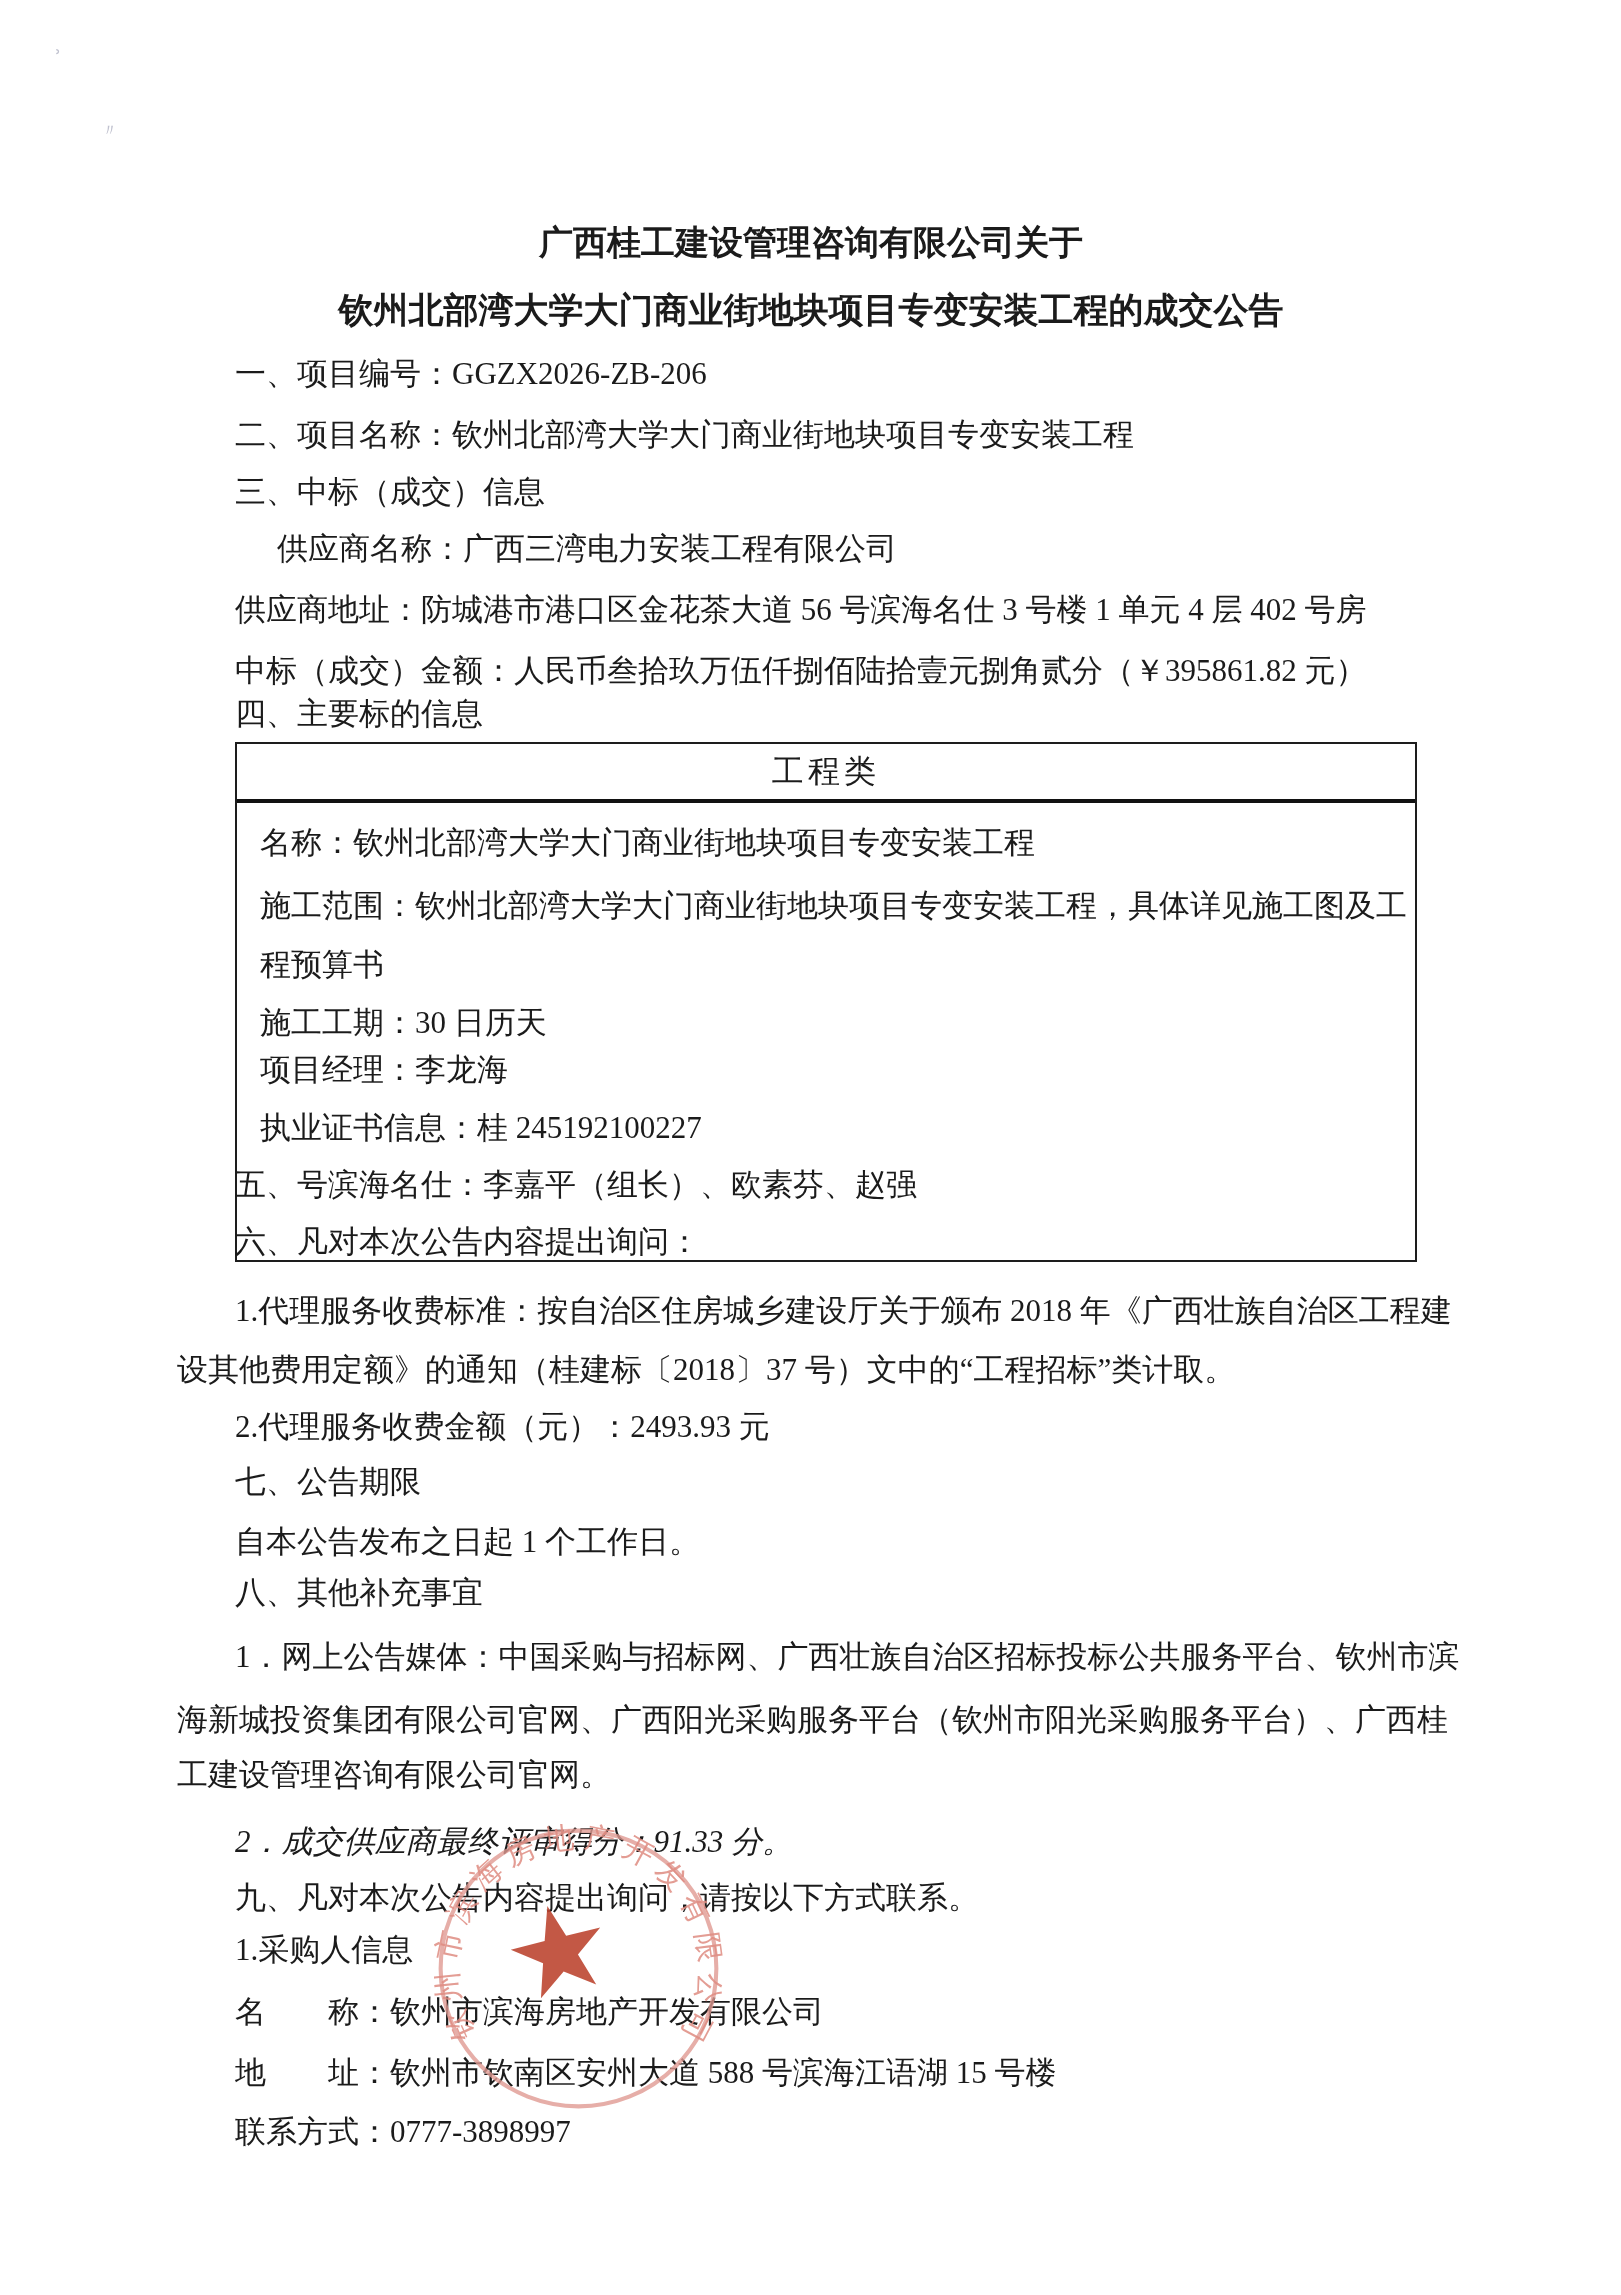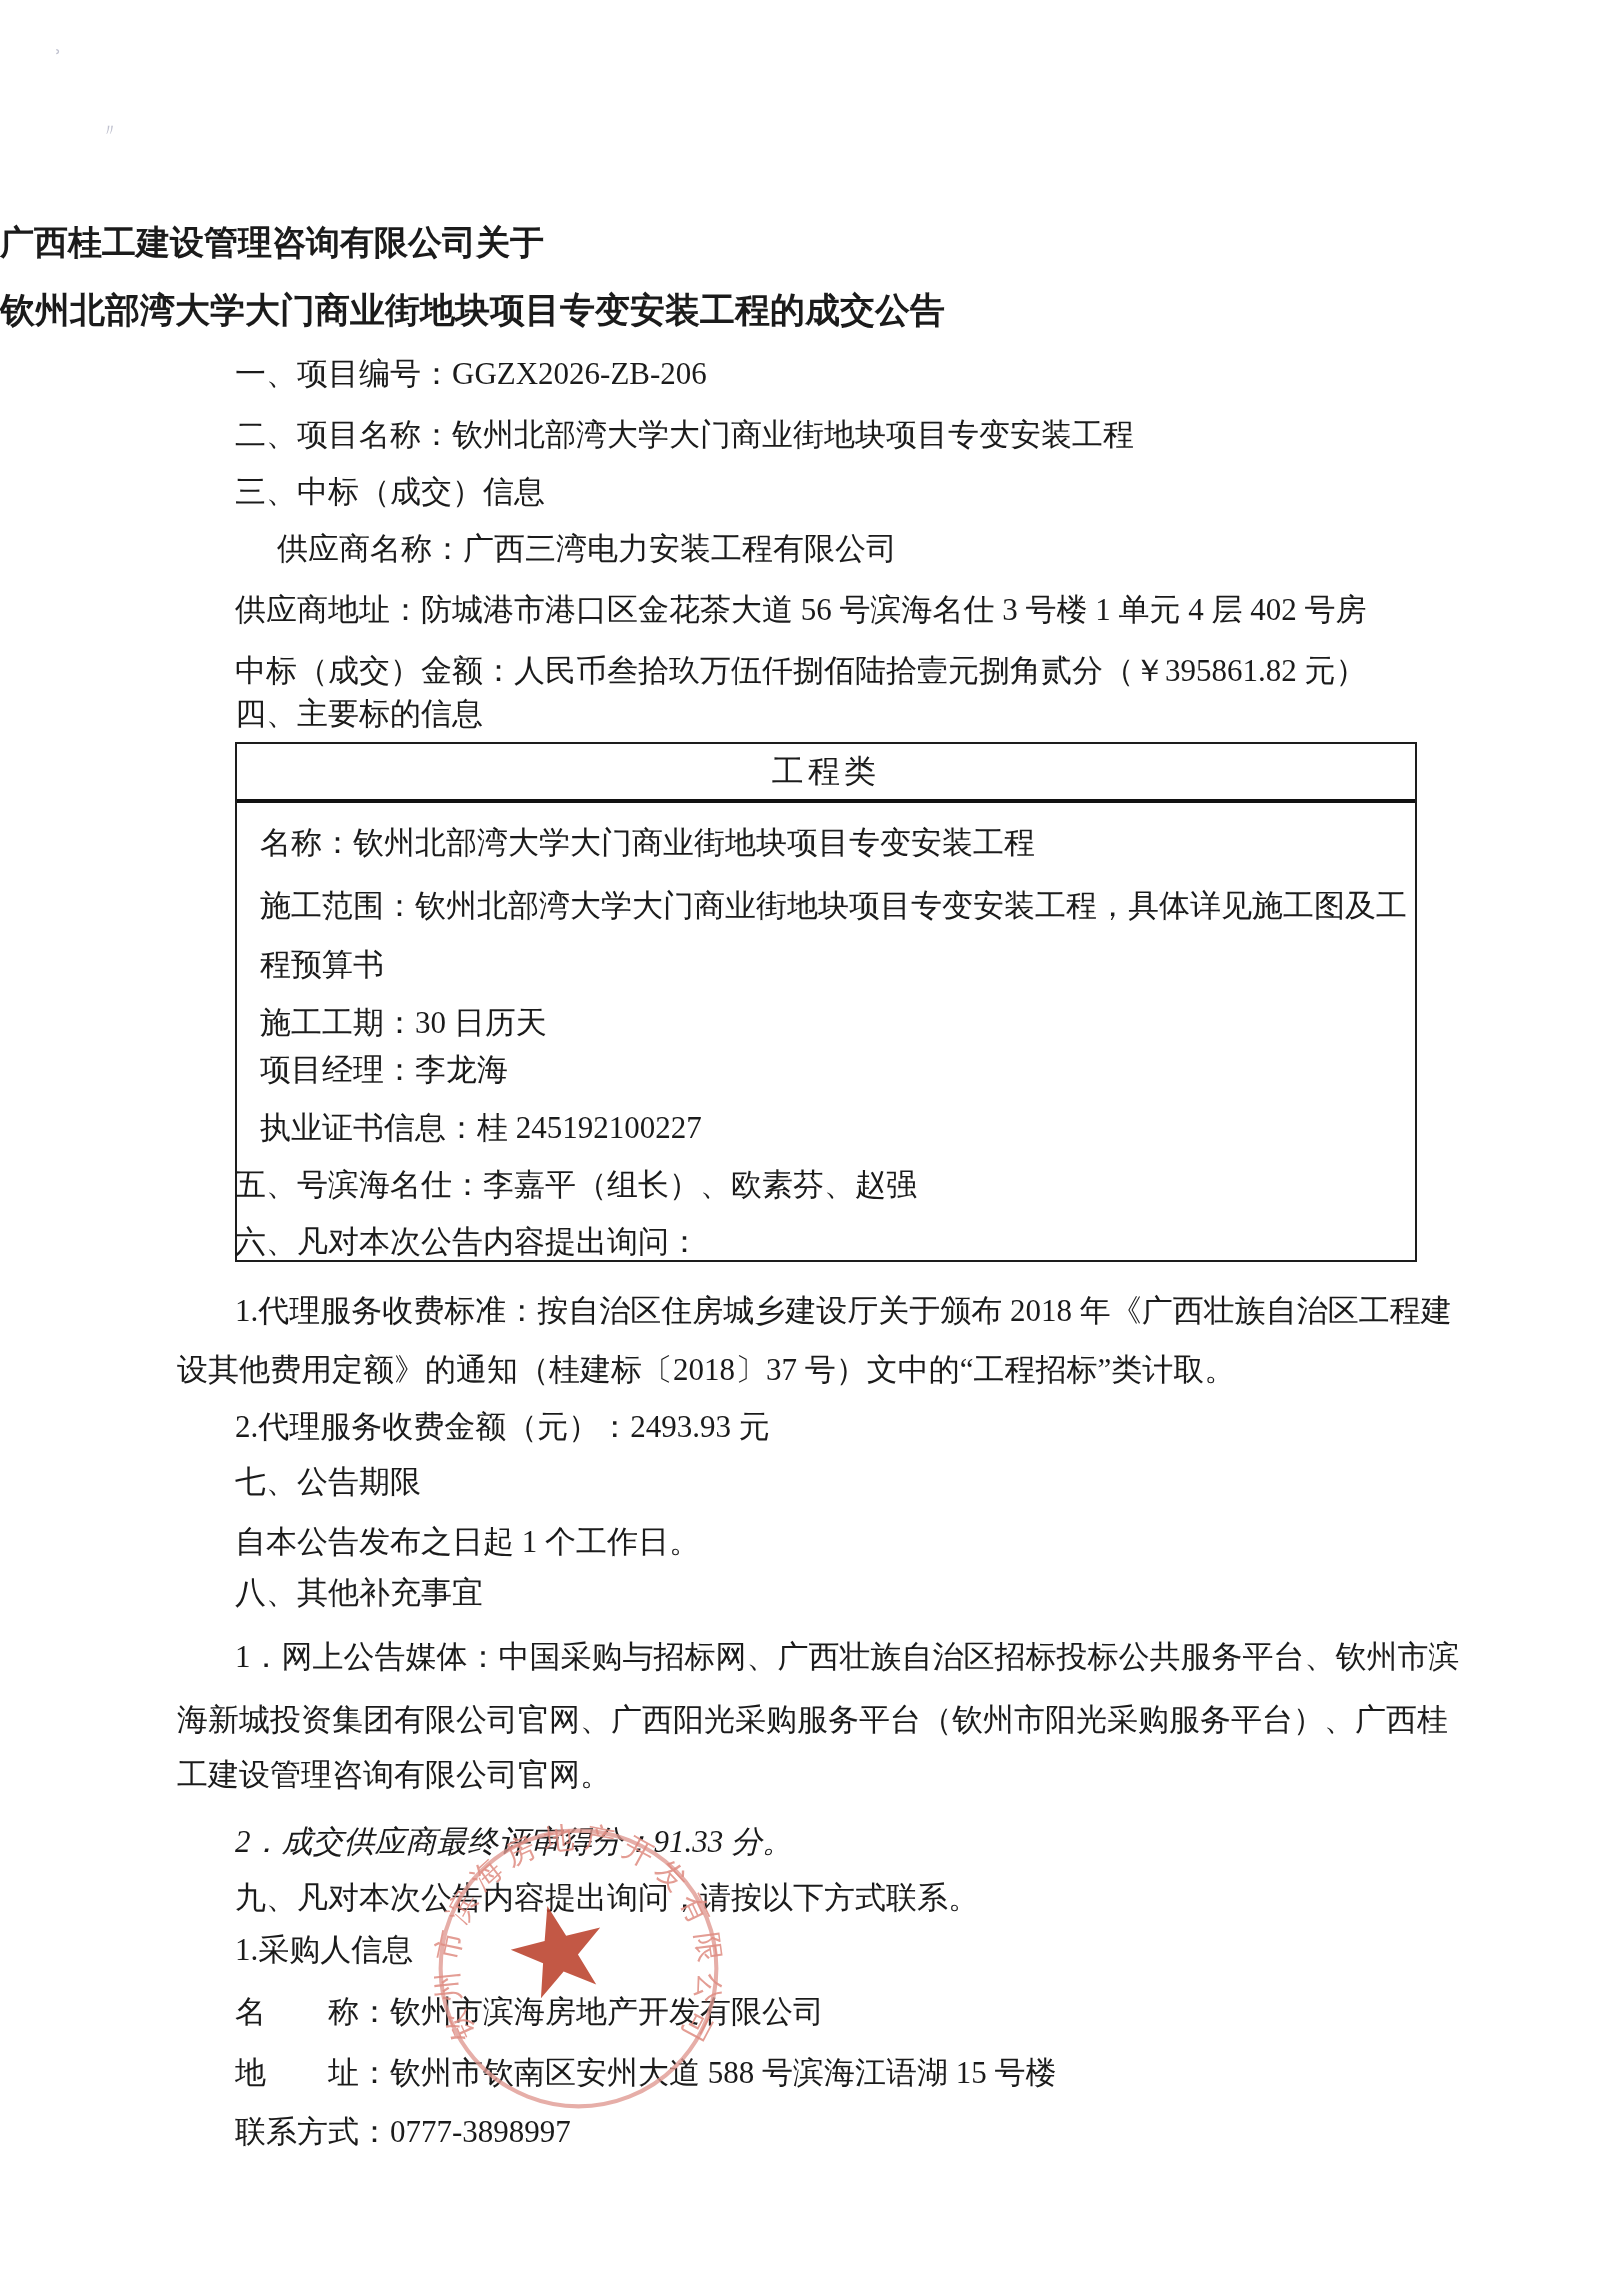--- a/index.html
+++ b/index.html
@@ -6,20 +6,21 @@
   .page{
     position:relative;
     width:1622px;height:2295px;
     background:#ffffff;
     overflow:hidden;
     font-family:"Liberation Serif","DejaVu Serif",serif;
     color:#1b1b1b;
   }
   .title{
     position:absolute;left:0;width:1622px;
+    text-align:center;
     font-weight:700;
     font-size:34px;line-height:1.15;
     white-space:pre;
   }
   .t2{font-weight:900;font-size:35px;}
   .line{
     position:absolute;
     font-size:31px;line-height:1.18;
     white-space:pre;
     color:#1b1b1b;

